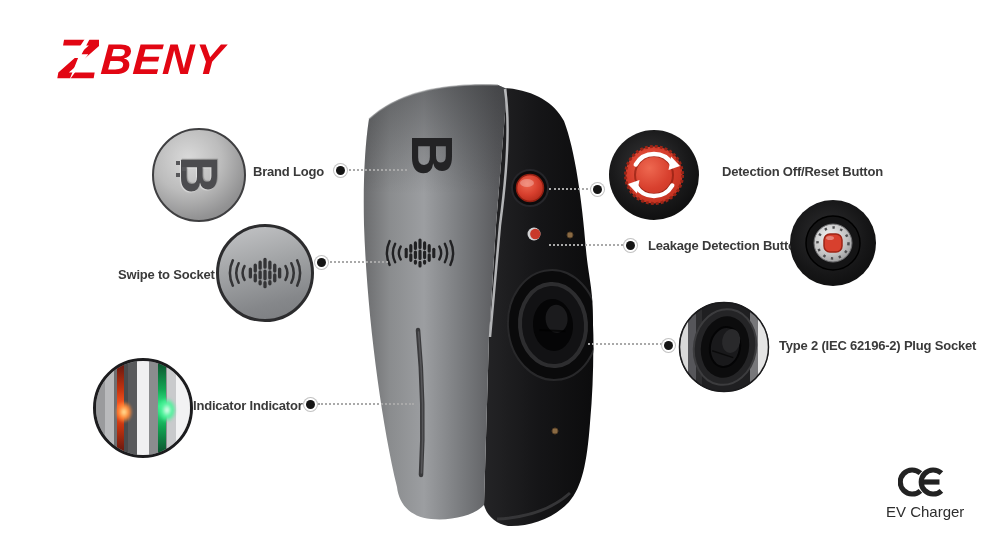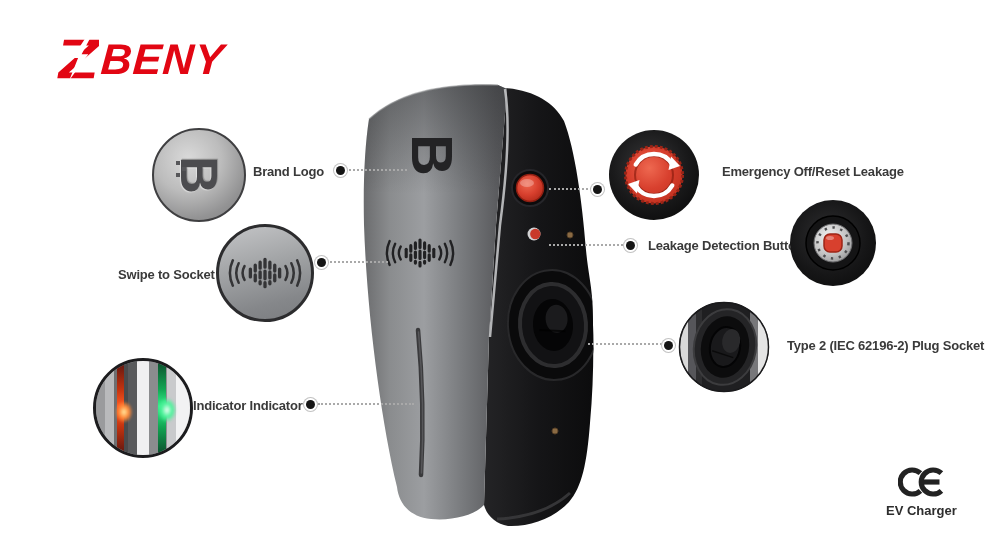--- a/index.html
+++ b/index.html
@@ -32,21 +32,21 @@
   .cs{position:absolute;top:0;bottom:0;}
   .glow{position:absolute;filter:blur(1px);}
   
   .c-emerg{left:608px;top:129px;width:92px;height:92px;}
   
   .c-leak{left:789px;top:199px;width:88px;height:88px;}
   
   .c-type2{left:678px;top:301px;width:92px;height:92px;}
   
   .ce-wrap{position:absolute;left:898px;top:466px;}
-  .product-type{position:absolute;left:886px;top:503px;font-size:13px;color:#2d2d2d;font-weight:700;}
+  .product-type{position:absolute;left:886px;top:503px;font-size:15px;color:#2d2d2d;font-weight:400;}
   .charger-svg{position:absolute;left:355px;top:75px;}
 </style>
 </head>
 <body>
 
 <div class="stage">
 
   <div class="brand-logo">
     <svg width="44" height="46" viewBox="0 0 46 46">
       <g transform="skewX(-10) translate(7,0)">
@@ -232,21 +232,21 @@
       <circle cx="46" cy="46" r="45" fill="url(#emBg)"></circle>
       <circle cx="46" cy="46" r="28.5" fill="url(#emRed2)"></circle>
       <circle cx="46" cy="46" r="28.5" fill="none" stroke="#9c2416" stroke-width="3" stroke-dasharray="2.8 2.2"></circle>
       <circle cx="46" cy="46" r="19" fill="none" stroke="#7a1408" stroke-width="2" opacity="0.55"></circle>
       <path d="M27.8,35.5 A21,21 0 0 1 64.2,35.5" fill="none" stroke="#ffffff" stroke-width="4.5" stroke-linecap="round"></path>
       <polygon points="63,27.5 72,37 60.5,41" fill="#ffffff"></polygon>
       <path d="M64.2,56.5 A21,21 0 0 1 27.8,56.5" fill="none" stroke="#ffffff" stroke-width="4.5" stroke-linecap="round"></path>
       <polygon points="29,64.5 20,55 31.5,51" fill="#ffffff"></polygon>
     </svg>
   </div>
-  <span class="co-label" style="left:722px;top:164px;">Emergency Off/Reset Leakage</span>
+  <span class="co-label" style="left:722px;top:164px;">Detection Off/Reset Button</span>
 
   <span class="co-line" style="left:549px;top:244px;width:74px;"></span>
   <span class="co-dot" style="left:626px;top:241px;"></span>
   <span class="co-label" style="left:648px;top:238px;">Leakage Detection Button</span>
   <div class="co-circle c-leak">
     <svg width="88" height="88" viewBox="0 0 88 88">
       <defs>
         <radialGradient id="lkBg" cx="0.45" cy="0.42" r="0.75">
           <stop offset="0" stop-color="#303032"></stop>
             <stop offset="0.6" stop-color="#161617"></stop>
@@ -287,21 +287,21 @@
           <ellipse rx="31" ry="38" fill="#242426" stroke="#3c3c3e" stroke-width="2"></ellipse>
           <ellipse rx="24" ry="31" fill="#0c0c0d"></ellipse>
           <ellipse rx="15" ry="20" fill="#19191b" stroke="#040405" stroke-width="2"></ellipse>
           <ellipse cx="5" cy="-7" rx="9" ry="12" fill="#29292b"></ellipse>
           <path d="M-12,6 L10,9" stroke="#000" stroke-width="1.5" opacity="0.6"></path>
         </g>
       </g>
       <circle cx="46" cy="46" r="44.5" fill="none" stroke="#1a1a1c" stroke-width="1.5"></circle>
     </svg>
   </div>
-  <span class="co-label" style="left:779px;top:338px;margin-left:8px;">Type 2 (IEC 62196-2) Plug Socket</span>
+  <span class="co-label" style="left:779px;top:338px;">Type 2 (IEC 62196-2) Plug Socket</span>
 
   <div class="ce-wrap">
     <svg width="48" height="34" viewBox="0 0 48 34">
       <g fill="none" stroke="#222222" stroke-width="5.2">
         <path d="M22.4,7.2 A12,12 0 1 0 22.4,24.8"></path>
         <path d="M43.4,7.2 A12,12 0 1 0 43.4,24.8"></path>
         <path d="M23,16 L41.5,16"></path>
       </g>
     </svg>
   </div>

